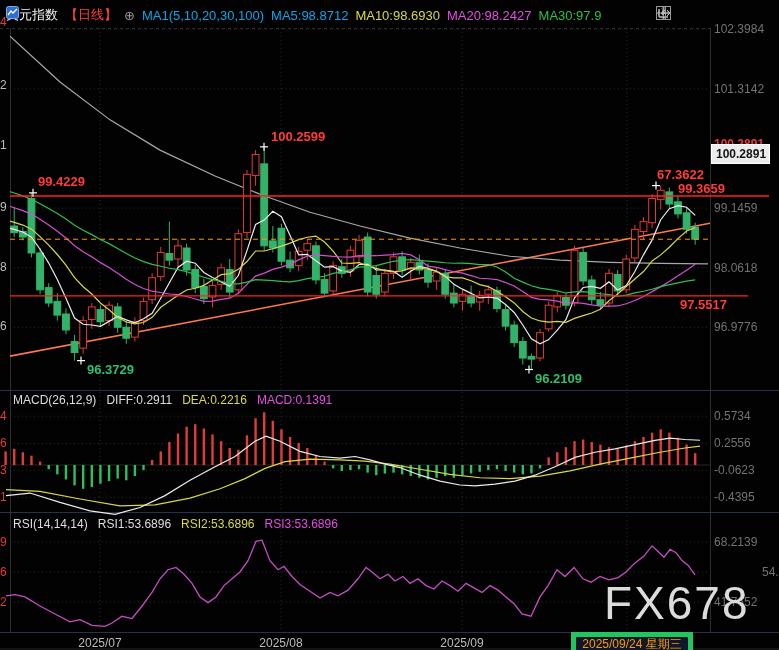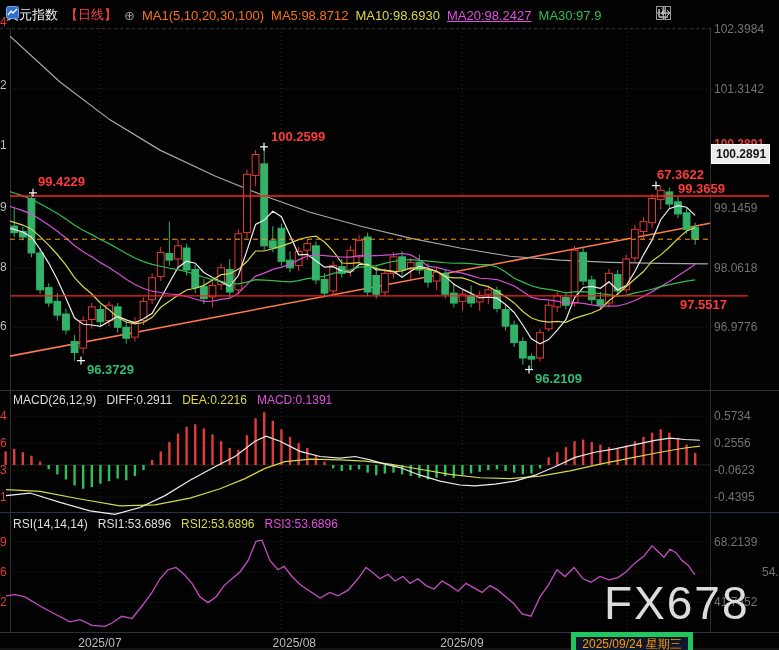--- a/index.html
+++ b/index.html
@@ -10,23 +10,23 @@
   .axis-red{color:#737373;}
   .ann{position:absolute;font-size:13px;font-weight:bold;line-height:1;white-space:nowrap;}
   .ann.red{color:#ff3b3b;}
   .ann.green{color:#2fbf73;}
   .frag{position:absolute;left:0;width:10px;overflow:hidden;font-size:12px;line-height:1;}
   #header{position:absolute;left:6px;top:6px;display:flex;align-items:center;gap:7px;
           font-size:13px;color:#ddd;z-index:5;}
   #header .sym{color:#f2f2f2;}
   #header .per{color:#ff4242;}
   #header .plus{color:#9a9a9a;font-size:13px;}
-  #header .ma{color:#f97316;}
+  #header .ma{color:#0ea5e9;}
   #header .ma10{color:#d8d84a;}
-  #header .ma20{color:#e24fe2;text-decoration:underline;}
+  #header .ma20{color:#e24fe2;}
   #header .ma30{color:#2fbf4f;}
   #toolbar{position:absolute;left:655px;top:5px;display:flex;gap:3px;z-index:6;}
   #toolbar .tbtn{width:17px;height:16px;display:block;cursor:pointer;}
   #macd-header,#rsi-header{position:absolute;left:13px;display:flex;gap:10px;font-size:12px;
           color:#ddd;z-index:5;}
   #macd-header{top:393px;}
   #rsi-header{top:517px;}
   .c-yel{color:#d8d84a;} .c-mag{color:#e24fe2;}
   #watermark{position:absolute;left:604px;top:576px;font-size:46px;color:#dcdcdc;
              letter-spacing:2px;z-index:4;}
@@ -514,21 +514,21 @@
       <div class="frag" style="left: 0px; top: 261px; color: rgb(189, 189, 189);">8</div>
       <div class="frag" style="left: 0px; top: 320px; color: rgb(189, 189, 189);">6</div>
       <div class="frag" style="left: 0px; top: 410px; color: rgb(226, 59, 59);">4</div>
       <div class="frag" style="left: 0px; top: 437px; color: rgb(226, 59, 59);">6</div>
       <div class="frag" style="left: 0px; top: 464px; color: rgb(226, 59, 59);">3</div>
       <div class="frag" style="left: 0px; top: 491px; color: rgb(226, 59, 59);">1</div>
       <div class="frag" style="left: 0px; top: 536px; color: rgb(226, 59, 59);">9</div>
       <div class="frag" style="left: 0px; top: 566px; color: rgb(226, 59, 59);">6</div>
       <div class="frag" style="left: 0px; top: 596px; color: rgb(226, 59, 59);">2</div>
       <div class="month" style="left: 65px; top: 636px;">2025/07</div>
-      <div class="month" style="left: 246px; top: 636px; text-align: right;">2025/08</div>
+      <div class="month" style="left: 246px; top: 636px;">2025/08</div>
       <div class="month" style="left: 427px; top: 636px;">2025/09</div>
       <div class="ann red" style="left: 38px; top: 175px;">99.4229</div>
       <div class="ann red" style="left: 271px; top: 130px;">100.2599</div>
       <div class="ann red" style="left: 657px; top: 168px;">67.3622</div>
       <div class="ann red" style="left: 678px; top: 182px;">99.3659</div>
       <div class="ann red" style="left: 680px; top: 282px; margin-top: 16px;">97.5517</div>
       <div class="ann green" style="left: 87px; top: 363px;">96.3729</div>
       <div class="ann green" style="left: 535px; top: 372px;">96.2109</div>
     </div>
 <div id="bottombar"></div>

